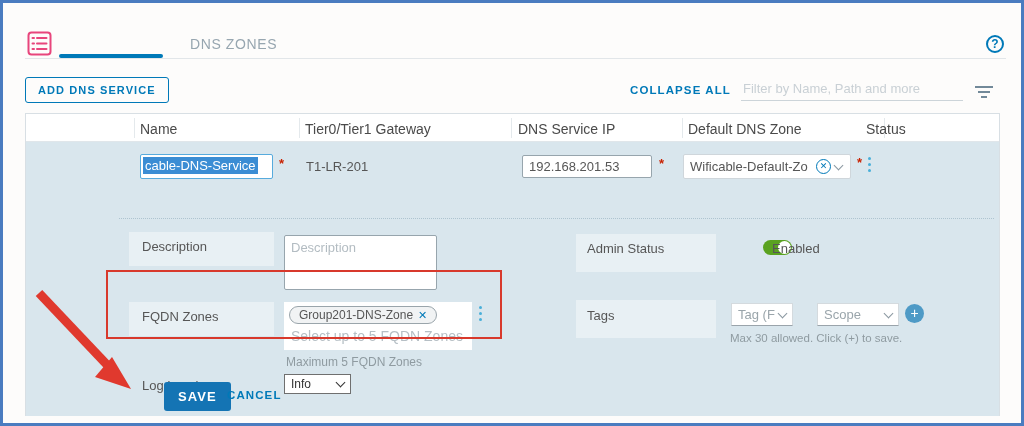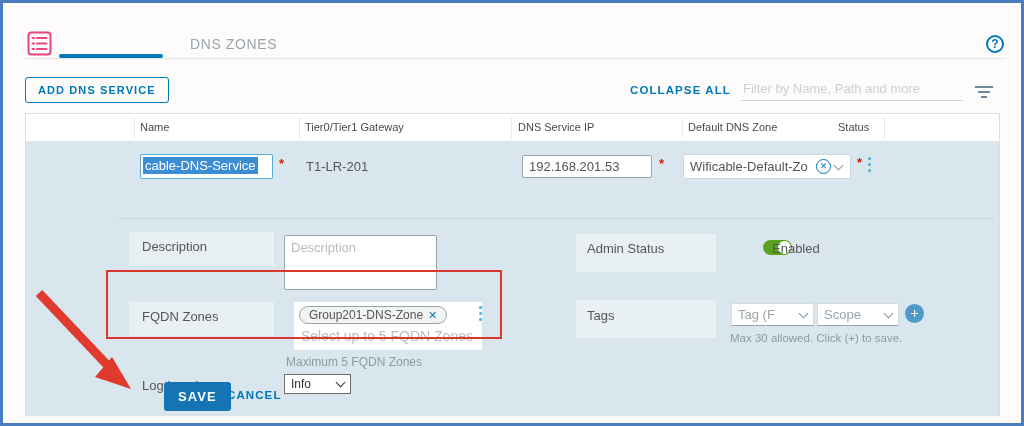--- a/index.html
+++ b/index.html
@@ -35,21 +35,21 @@
   .filter-input {
     width:222px; border:none; border-bottom:1px solid #ccd4d9; background:transparent;
     font-size:13px; color:#565656; padding:2px 2px 4px 2px; font-family:inherit;
   }
   .filter-input::placeholder { color:#c9d0d5; }
   .filter-icon span { display:block; background:#728999; height:2px; margin:3px auto; }
 
   
   .table-box { border:1px solid #d8dfe4; background:#fff; }
   .thead { background:#fff; border-bottom:1px solid #e0e6ea; height:28px; }
-  .th { font-size:11px; color:#4a4a4a; position:absolute; top:7px; }
+  .th { font-size:14px; color:#4a4a4a; position:absolute; top:7px; }
   .col-sep { position:absolute; top:4px; width:1px; height:20px; background:#e4e9ec; }
   .rowarea { background:#d9e6ed; }
   .label-patch { background:rgba(255,255,255,.4); }
 
   .req { color:#c92100; font-size:13px; font-weight:bold; }
   .cell-text { font-size:13px; color:#565656; }
 
   .name-input {
     background:#fff; border:1px solid #57abdd; border-radius:2px;
     font-size:13px; padding:3px 2px; overflow:hidden; white-space:nowrap;
@@ -154,21 +154,21 @@
     <div class="thead" style="position:relative;">
       <div class="col-sep" style="left:108px;"></div>
       <div class="col-sep" style="left:273px;"></div>
       <div class="col-sep" style="left:485px;"></div>
       <div class="col-sep" style="left:656px;"></div>
       <div class="col-sep" style="left:858px;"></div>
       <div class="th" style="left:114px;">Name</div>
       <div class="th" style="left:279px;">Tier0/Tier1 Gateway</div>
       <div class="th" style="left:492px;">DNS Service IP</div>
       <div class="th" style="left:662px;">Default DNS Zone</div>
-      <div class="th" style="left:812px;">Status</div>
+      <div class="th" style="left:840px;">Status</div>
     </div>
 
     <div class="rowarea" style="position:relative; height:274px;padding-left:32px;">
 
       <div class="abs name-input" style="left:114px; top:12px; width:133px; height:25px;">
         <span class="sel">cable-DNS-Service</span>
       </div>
       <div class="abs req" style="left:253px; top:14px;">*</div>
       <div class="abs cell-text" style="left:280px; top:17px;">T1-LR-201</div>
 
@@ -197,36 +197,36 @@
       <div class="abs cell-text" style="left:116px; top:97px;">Description</div>
       <textarea class="abs desc" style="left: 258px; top: 93px; width: 153px; height: 55px;" placeholder="Description"></textarea>
 
       <div class="abs cell-text" style="left:561px; top:99px;">Admin Status</div>
       <div class="abs toggle" style="left:705px; top:98px;">
         <span class="knob"></span>
       </div>
       <div class="abs cell-text" style="left:746px; top:99px;">Enabled</div>
 
       <div class="abs cell-text" style="left:116px; top:167px;">FQDN Zones</div>
-      <div class="abs fqdn-box" style="left:258px; top:160px; width:188px; height:48px;margin-left:10px;">
+      <div class="abs fqdn-box" style="left:258px; top:160px; width:188px; height:48px;">
         <div class="chip" style="margin:4px 0 0 5px;">
           <span>Group201-DNS-Zone</span>
           <span class="x">✕</span>
         </div>
         <div class="ghost" style="margin:4px 0 0 7px;">Select up to 5 FQDN Zones</div>
       </div>
       <div class="abs dots3" style="left:453px; top:164px;">
         <i></i>
           <i></i>
           <i></i>
       </div>
       <div class="abs hint" style="left:260px; top:213px; font-size:12px;">Maximum 5 FQDN Zones</div>
 
       <div class="abs cell-text" style="left:561px; top:166px;">Tags</div>
-      <div class="abs mini-select" style="left:705px; top:161px; width:83px; height:23px;">
+      <div class="abs mini-select" style="left:705px; top:161px; width:62px; height:23px;">
         <span>Tag (F</span>
         <span class="chev" style="margin-top:-3px;"></span>
       </div>
       <div class="abs mini-select" style="left:791px; top:161px; width:82px; height:23px;">
         <span>Scope</span>
         <span class="chev" style="margin-top:-3px;"></span>
       </div>
       <div class="abs plus-btn" style="left:879px; top:162px;">+</div>
       <div class="abs hint" style="left:704px; top:190px;">Max 30 allowed. Click (+) to save.</div>
 

